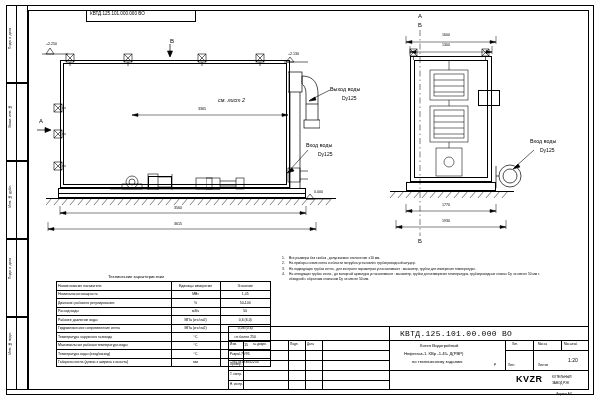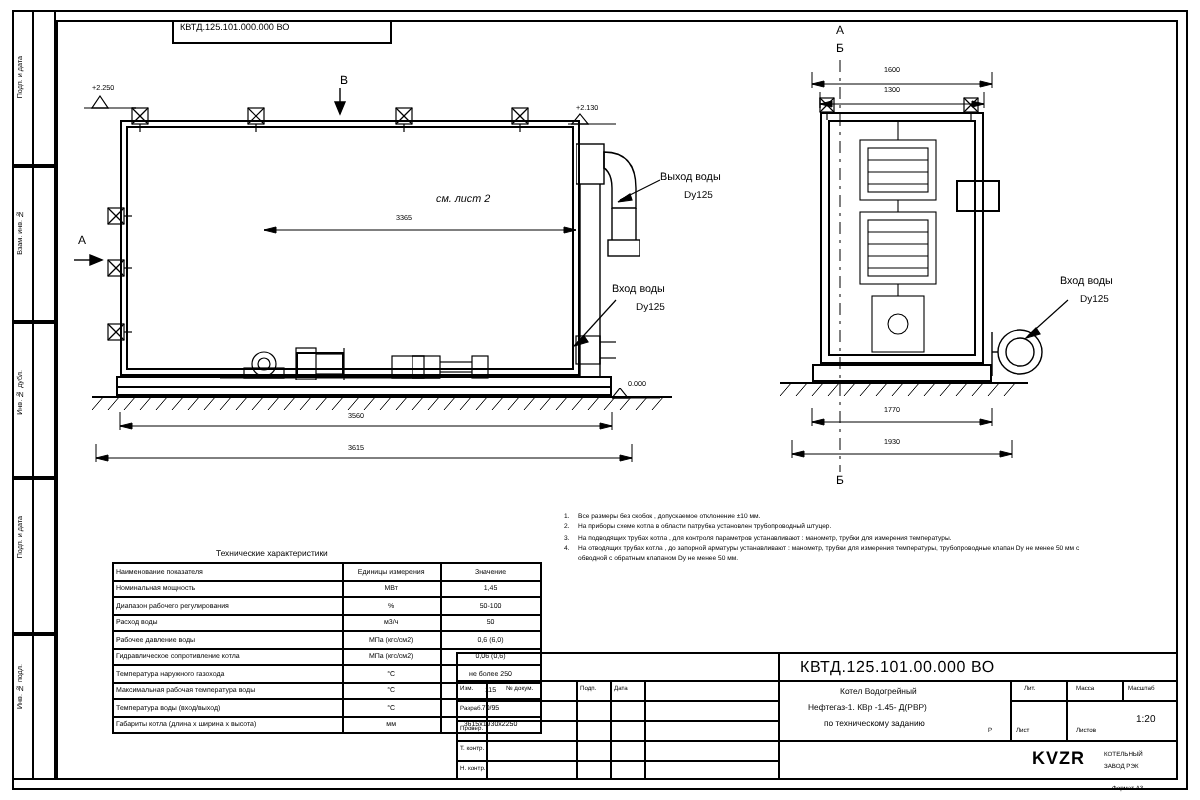--- a/index.html
+++ b/index.html
@@ -491,21 +491,21 @@
   <div class="lbl xs" style="left:253px;top:342px;">№ докум.</div>
   <div class="lbl xs" style="left:290px;top:342px;">Подп.</div>
   <div class="lbl xs" style="left:307px;top:342px;">Дата</div>
 
   <div class="lbl xs" style="left:230px;top:352px;">Разраб.</div>
   <div class="lbl xs" style="left:230px;top:362px;">Провер.</div>
   <div class="lbl xs" style="left:230px;top:372px;">Т. контр.</div>
   <div class="lbl xs" style="left:230px;top:382px;">Н. контр.</div>
 
   <div class="ln" style="left:389px;top:326px;width:0.6px;height:64px;"></div>
-  <div class="lbl" style="left:400px;top:329px;font-size:8px;letter-spacing:0.3px;">КВТД.125.101.00.000  ВО</div>
+  <div class="lbl" style="left:400px;top:329px;font-size:8px;letter-spacing:0.3px;font-family:Liberation Mono, monospace;">КВТД.125.101.00.000  ВО</div>
 
   <div class="ln" style="left:389px;top:340px;width:200px;height:0.6px;"></div>
   <div class="ln" style="left:505px;top:340px;width:0.6px;height:30px;"></div>
   <div class="ln" style="left:505px;top:350px;width:84px;height:0.6px;"></div>
   <div class="ln" style="left:389px;top:370px;width:200px;height:0.6px;"></div>
   <div class="ln" style="left:533px;top:340px;width:0.6px;height:10px;"></div>
   <div class="ln" style="left:561px;top:340px;width:0.6px;height:10px;"></div>
   <div class="ln" style="left:533px;top:350px;width:0.6px;height:20px;"></div>
 
   <div class="lbl xs" style="left:420px;top:343px;font-size:4.2px;">Котел Водогрейный</div>

